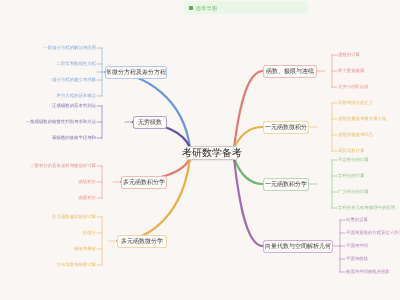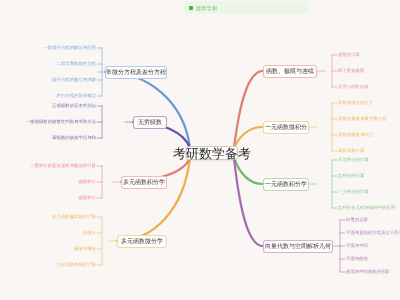--- a/index.html
+++ b/index.html
@@ -21,21 +21,21 @@
   .banner .btxt{font-size:5px;color:#7cbb6d;letter-spacing:.3px;white-space:nowrap;}
 
   .node{
     position:absolute;box-sizing:border-box;
     background:#fffdfb;border:1px solid #d8d2cd;border-radius:3px;
     display:flex;align-items:center;justify-content:center;
     font-size:6px;color:#3a3a3a;white-space:nowrap;
     padding:0 4px;line-height:1;
   }
   .root{
-    font-size:13px;color:#2b2b2b;border-color:#cfc9c4;
+    font-size:10px;color:#2b2b2b;border-color:#cfc9c4;
     box-shadow:0 1px 2px rgba(0,0,0,.07);
   }
   .leaf{
     position:absolute;font-size:4.4px;line-height:1;white-space:nowrap;
     color:#8a8a8a;
   }
   .leaf.r{text-align:left;}
   .leaf.l{text-align:right;transform:translateX(-100%);}
 </style>
 </head>

